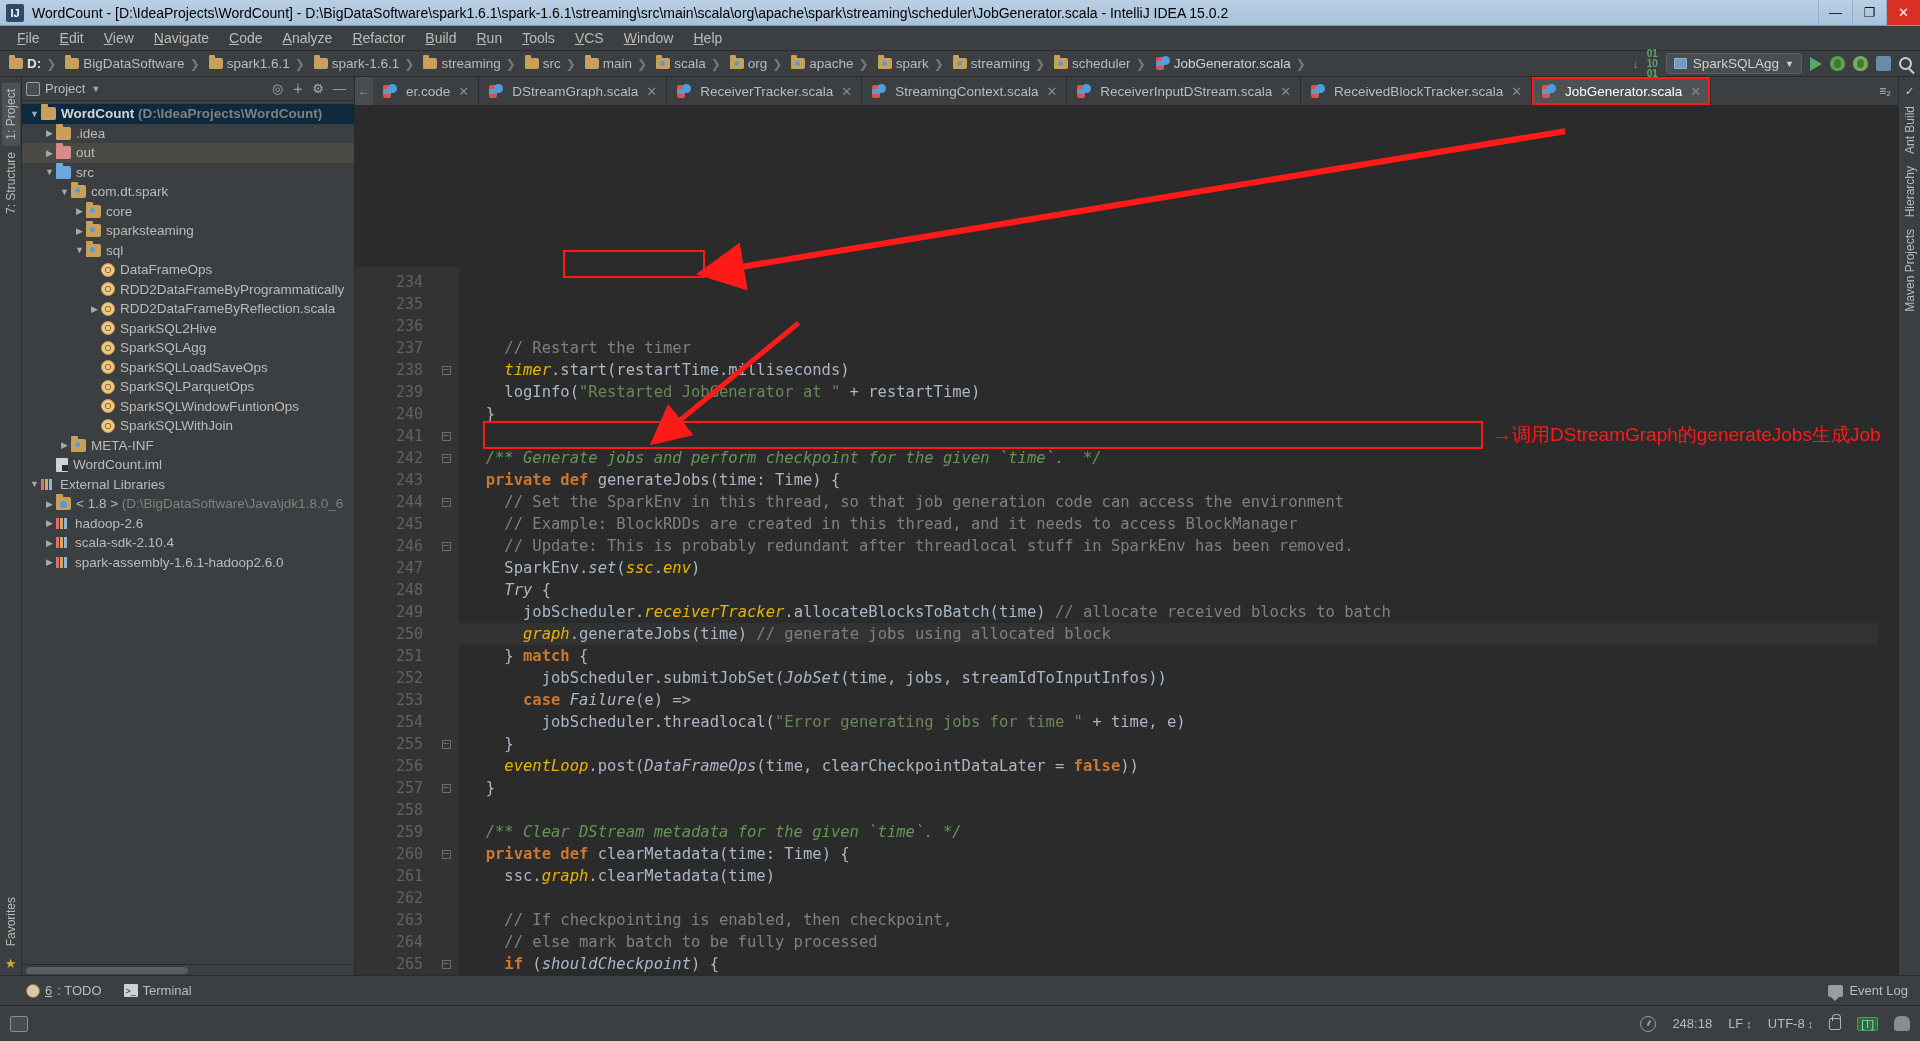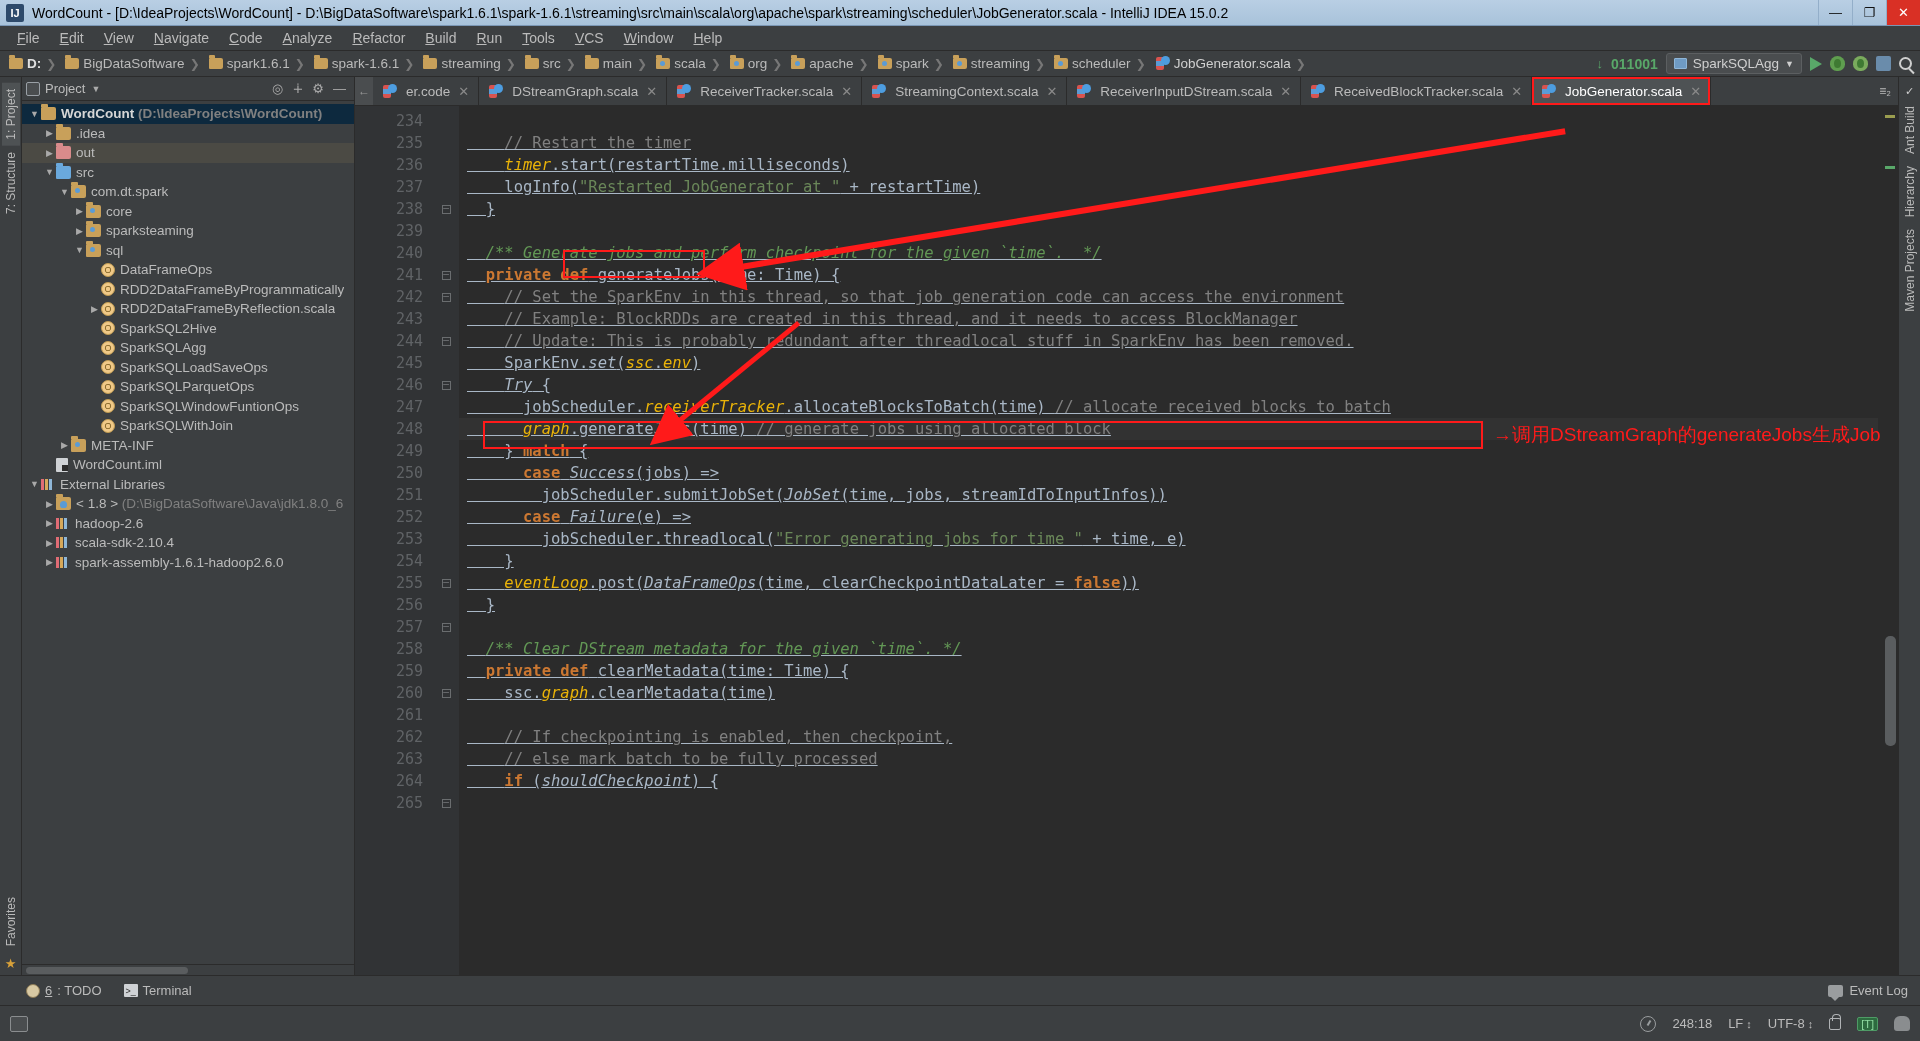--- a/index.html
+++ b/index.html
@@ -120,31 +120,31 @@
          border-bottom:1px solid #2b2b2b; overflow:hidden;}
   .tab{ display:flex;align-items:center;gap:5px;padding:0 9px;color:#bbbbbb;font-size:13.5px;
         border-right:1px solid #2b2b2b; white-space:nowrap; position:relative;}
   .tab.marked{ background:#4e5254; color:#ffffff; box-shadow: inset 0 0 0 2px #ff1a1a;}
   .tab .x{ color:#8a8a8a; font-size:13px; margin-left:3px;}
   .tabs .leftarrow{ display:flex;align-items:center;padding:0 3px;color:#9a9a9a;font-size:12px;
                     background:#4a4d4f;}
   .tabs-right{ margin-left:auto; display:flex;align-items:center;gap:7px;padding:0 7px;color:#bbb;
                font-size:12px;}
 
-  .codearea{ flex:1; display:flex; position:relative; overflow:hidden; background:#2b2b2b;}
+  .codearea{ flex:1; display:flex; position:relative; overflow:hidden; background:#2b2b2b;align-items:flex-end;}
   .gutter{ width:78px; background:#313335; color:#606366; font-size:15px;
            font-family:"DejaVu Sans Mono", monospace; text-align:right; padding-top:4px; flex:none;}
   .gutter .ln{ height:22px; line-height:22px; padding-right:10px;}
   .foldcol{ width:26px; background:#313335; flex:none; padding-top:4px;}
   .foldcol .fr{ height:22px; display:flex;align-items:center;justify-content:center;}
   .fmark{ width:9px;height:9px;border:1px solid #6a6d6f;display:flex;align-items:center;
           justify-content:center;font-size:8px;color:#8a8d8f;line-height:1;}
   .code{ flex:1; padding-top:4px; font-family:"DejaVu Sans Mono", monospace; font-size:15.5px;
          color:#a9b7c6; overflow:hidden; position:relative;}
-  .cl{ height:22px; line-height:22px; white-space:pre; padding-left:8px;text-decoration:underline;}
+  .cl{ height:22px; line-height:22px; white-space:pre; padding-left:8px;}
   .cl.current{ background:#323232; }
   .cmt{ color:#808080; } .cmtdoc{ color:#629755; font-style:italic; }
   .kw{ color:#cc7832; font-weight:bold; } .str{ color:#6a8759; }
   .fld{ color:#eab308; font-style:italic; } .cls{ color:#a9b7c6; } .ital{ font-style:italic; }
 
   .rightgut{ width:20px; background:#2b2b2b; flex:none; position:relative;}
   .rg-mark{ position:absolute; right:3px; width:10px; height:3px; }
   .scrollthumb{ position:absolute; right:2px; width:11px; background:#5a5d5f; border-radius:5px;}
 
   .redbox{ position:absolute; border:2px solid #ff1a1a; pointer-events:none;}
@@ -276,21 +276,21 @@
         <span class="sep">❯</span>
       </div>
       <div class="crumb cur">
         <span class="scalaicon"></span>
         <span style="">JobGenerator.scala</span>
         <span class="sep">❯</span>
       </div>
     </div>
   <div class="navbar-right">
     <span class="dl-arrow">↓</span>
-    <span style="color:#59a869;font-size:14px;line-height:1;display:flex;flex-direction:row;">
+    <span style="color:#59a869;font-size:10px;line-height:1;display:flex;flex-direction:column;">
         <b>01</b>
         <b>10</b>
         <b>01</b>
       </span>
     <div class="run-config">
       <span class="mini-sq"></span>
       <span>SparkSQLAgg</span>
       <span style="font-size:9px">▼</span>
     </div>
     <span class="tri-green"></span>
@@ -647,21 +647,20 @@
           <div class="cl"><span class="">  </span><span class="cmtdoc">/** Generate jobs and perform checkpoint for the given `time`.  */</span></div>
           <div class="cl"><span class="">  </span><span class="kw">private def</span><span class=""> </span><span class="cls">generateJobs</span><span class="">(time: Time) {</span></div>
           <div class="cl"><span class="">    </span><span class="cmt">// Set the SparkEnv in this thread, so that job generation code can access the environment</span></div>
           <div class="cl"><span class="">    </span><span class="cmt">// Example: BlockRDDs are created in this thread, and it needs to access BlockManager</span></div>
           <div class="cl"><span class="">    </span><span class="cmt">// Update: This is probably redundant after threadlocal stuff in SparkEnv has been removed.</span></div>
           <div class="cl"><span class="">    SparkEnv.</span><span class="ital">set</span><span class="">(</span><span class="fld">ssc</span><span class="">.</span><span class="fld">env</span><span class="">)</span></div>
           <div class="cl"><span class="">    </span><span class="ital">Try</span><span class=""> {</span></div>
           <div class="cl"><span class="">      jobScheduler.</span><span class="fld">receiverTracker</span><span class="">.allocateBlocksToBatch(time) </span><span class="cmt">// allocate received blocks to batch</span></div>
           <div class="cl current"><span class="">      </span><span class="fld">graph</span><span class="">.generateJobs(time) </span><span class="cmt">// generate jobs using allocated block</span></div>
           <div class="cl"><span class="">    } </span><span class="kw">match</span><span class=""> {</span></div>
-          <div class="cl"><span class="">      </span><span class="kw">case</span><span class=""> </span><span class="ital">Success</span><span class="">(jobs) =&gt;</span></div>
           <div class="cl"><span class="">        jobScheduler.submitJobSet(</span><span class="ital">JobSet</span><span class="">(time, jobs, streamIdToInputInfos))</span></div>
           <div class="cl"><span class="">      </span><span class="kw">case</span><span class=""> </span><span class="ital">Failure</span><span class="">(e) =&gt;</span></div>
           <div class="cl"><span class="">        jobScheduler.threadlocal(</span><span class="str">"Error generating jobs for time "</span><span class=""> + time, e)</span></div>
           <div class="cl"><span class="">    }</span></div>
           <div class="cl"><span class="">    </span><span class="fld">eventLoop</span><span class="">.post(</span><span class="ital">DataFrameOps</span><span class="">(time, clearCheckpointDataLater = </span><span class="kw">false</span><span class="">))</span></div>
           <div class="cl"><span class="">  }</span></div>
           <div class="cl"><span class=""></span></div>
           <div class="cl"><span class="">  </span><span class="cmtdoc">/** Clear DStream metadata for the given `time`. */</span></div>
           <div class="cl"><span class="">  </span><span class="kw">private def</span><span class=""> </span><span class="cls">clearMetadata</span><span class="">(time: Time) {</span></div>
           <div class="cl"><span class="">    ssc.</span><span class="fld">graph</span><span class="">.clearMetadata(time)</span></div>

